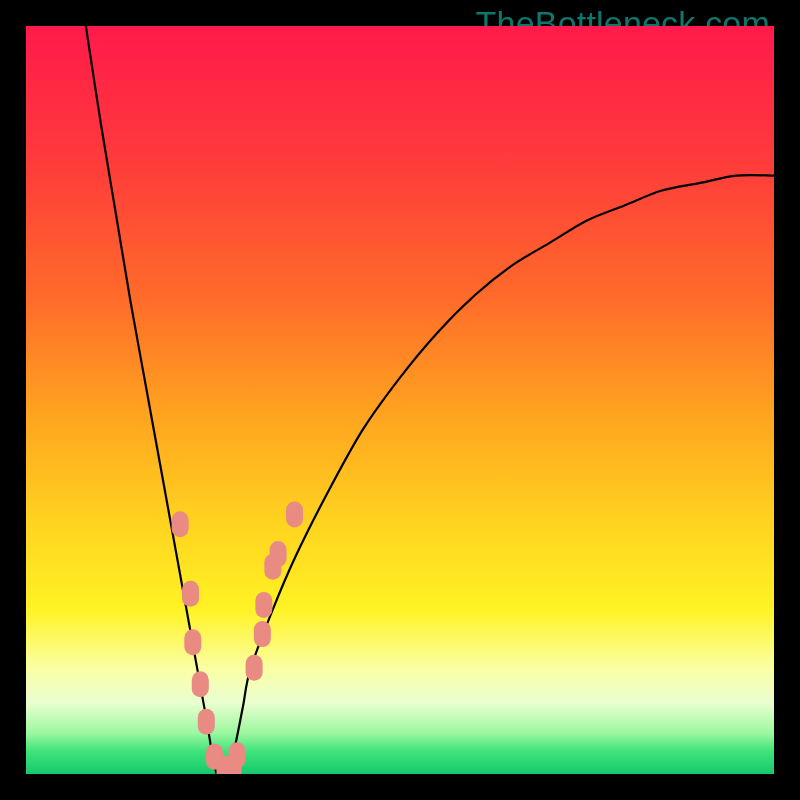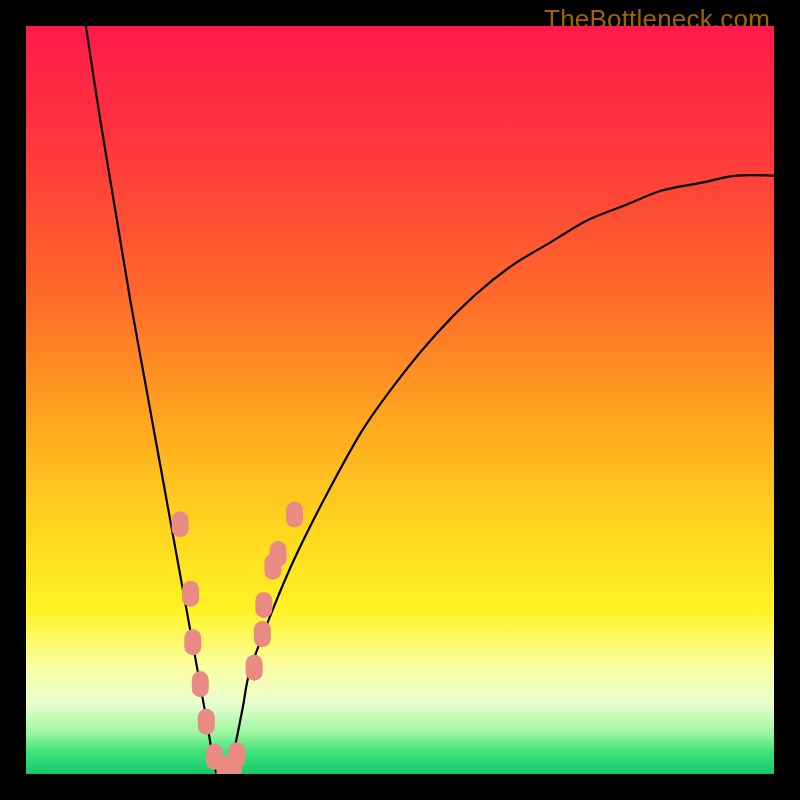--- a/index.html
+++ b/index.html
@@ -16,23 +16,23 @@
     top: 26px;
     width: 748px;
     height: 748px;
     overflow: hidden;
   }
   .watermark {
     position: absolute;
     top: 4px;
     right: 30px;
     font-family: Arial, Helvetica, sans-serif;
-    font-size: 26px;
+    font-size: 34px;
     font-weight: 500;
-    color: #a16207;
+    color: #0f766e;
     letter-spacing: 0.2px;
     margin-left: 12px;
   }
   svg { display: block; }
 </style>
 </head>
 <body>
 
 <div class="watermark">TheBottleneck.com</div>
 

